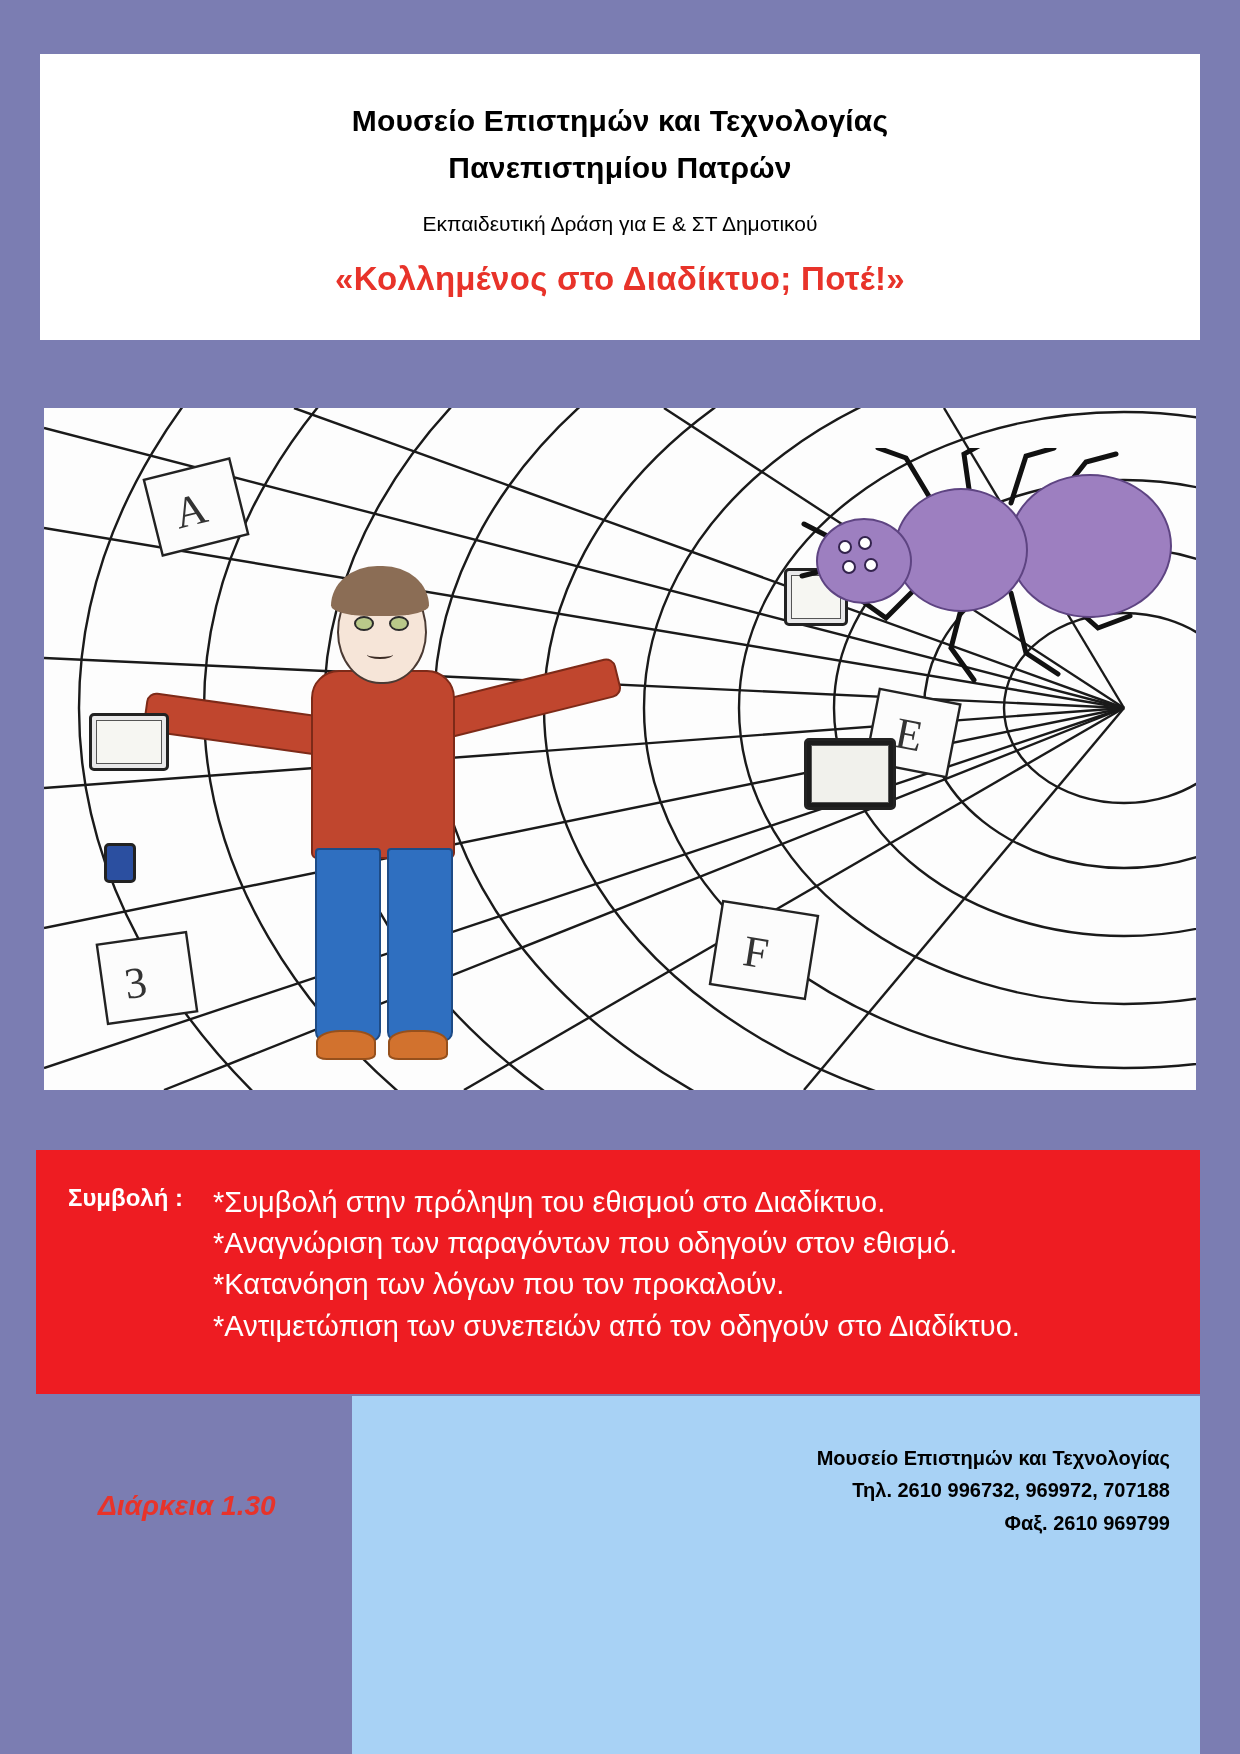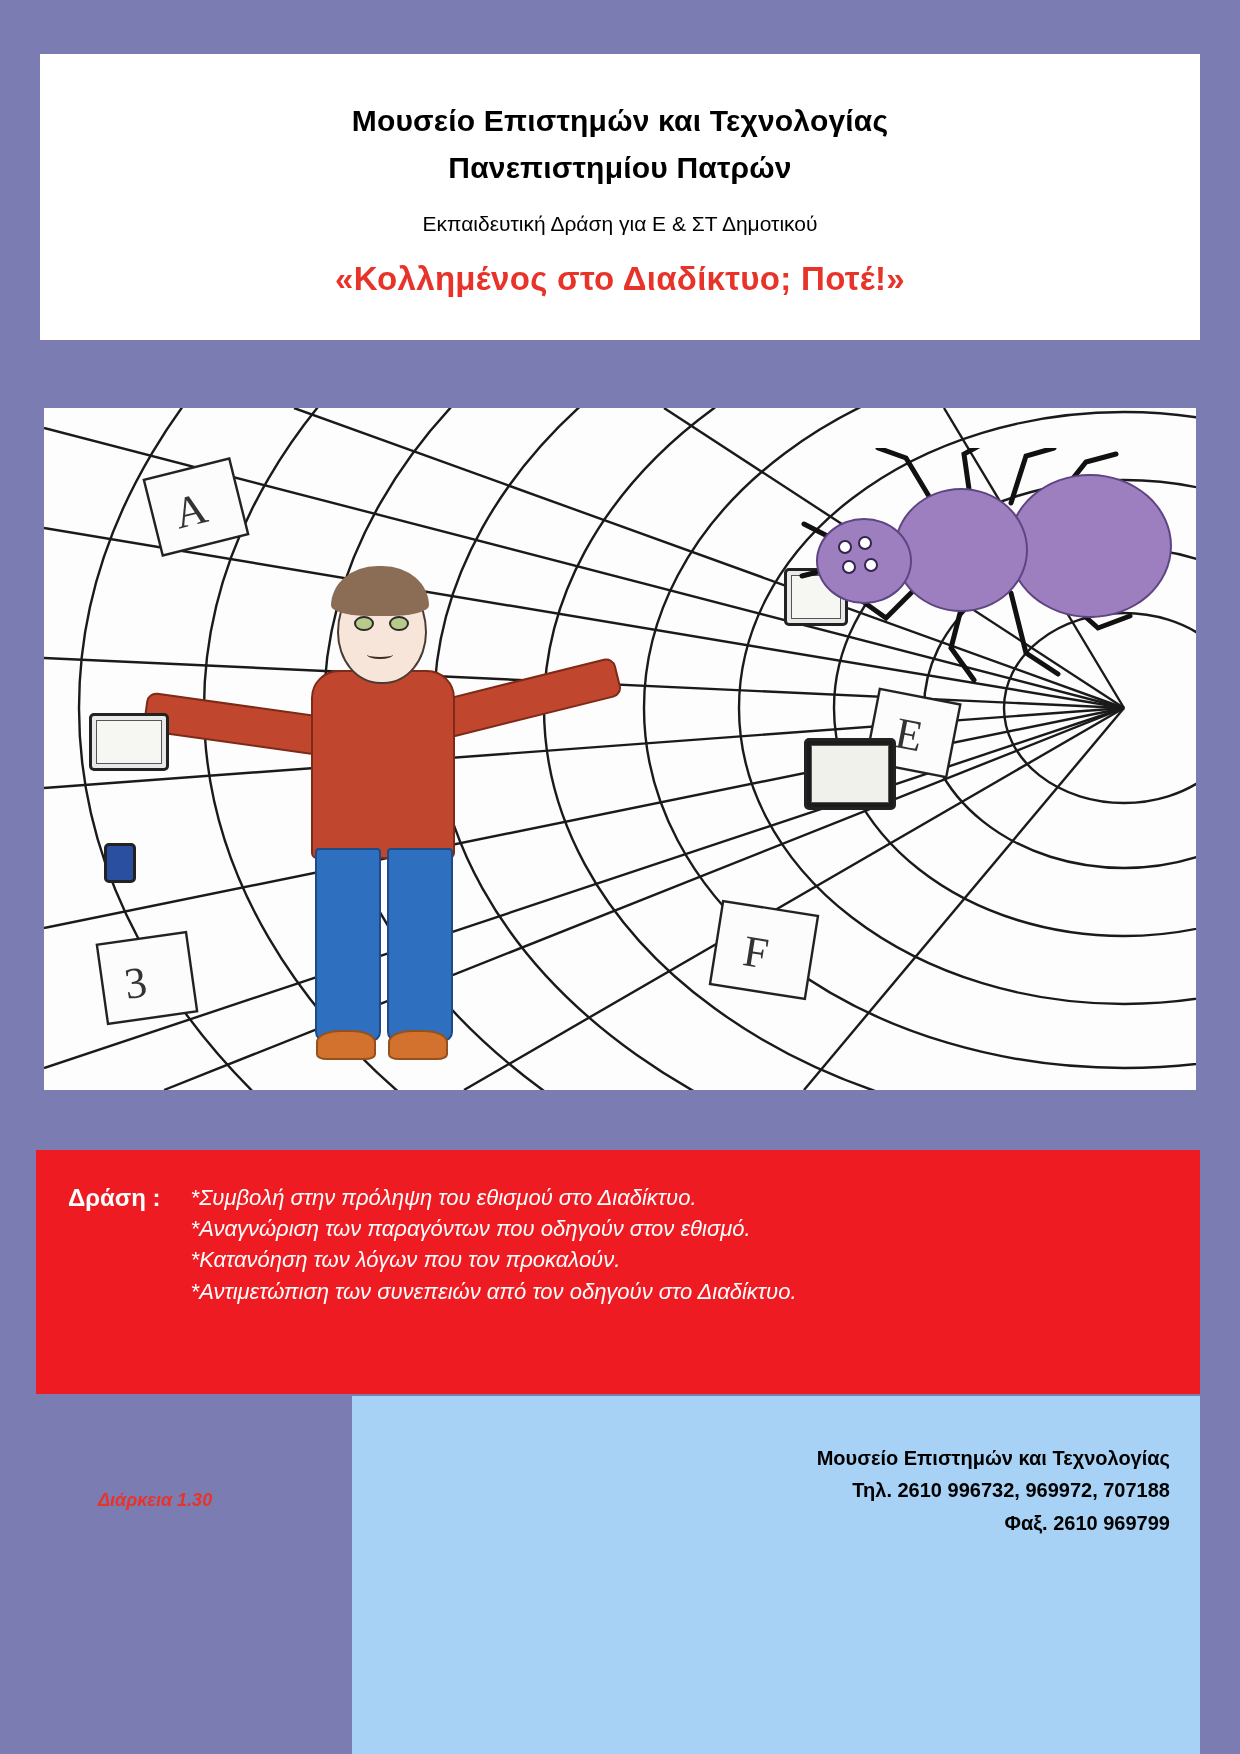--- a/index.html
+++ b/index.html
@@ -239,23 +239,22 @@
   .goals-label {
     font-size: 24px;
     font-weight: bold;
     white-space: nowrap;
     padding-top: 2px;
   }
   .goals-list {
     margin-left: 30px;
   }
   .goals-list div {
-    font-size: 22px;
+    font-size: 29px;
     line-height: 1.42;
-    font-style: italic;
   }
 
   
   .footer-blue {
     position: absolute;
     left: 352px;
     top: 1396px;
     width: 848px;
     height: 358px;
     background: #a8d2f5;
@@ -266,21 +265,21 @@
   .footer-blue div {
     font-size: 20px;
     font-weight: bold;
     color: #000000;
     line-height: 1.62;
   }
   .duration {
     position: absolute;
     left: 98px;
     top: 1490px;
-    font-size: 18px;
+    font-size: 28px;
     font-weight: bold;
     font-style: italic;
     color: #e8332a;
   }
 </style>
 </head>
 <body>
 
 <div class="header-panel">
   <div class="hdr-line1">Μουσείο Επιστημών και Τεχνολογίας</div>
@@ -378,21 +377,21 @@
     <div class="body-seg seg2"></div>
     <div class="body-seg seg1"></div>
     <div class="dot" style="left:52px;top:92px;"></div>
     <div class="dot" style="left:72px;top:88px;"></div>
     <div class="dot" style="left:56px;top:112px;"></div>
     <div class="dot" style="left:78px;top:110px;"></div>
   </div>
 </div>
 
 <div class="goals-panel">
-  <div class="goals-label">Δράση :</div>
+  <div class="goals-label">Συμβολή :</div>
   <div class="goals-list">
     <div>*Συμβολή στην πρόληψη του εθισμού στο Διαδίκτυο.</div>
     <div>*Αναγνώριση των παραγόντων που οδηγούν στον εθισμό.</div>
     <div>*Κατανόηση των λόγων που τον προκαλούν.</div>
     <div>*Αντιμετώπιση των συνεπειών από τον οδηγούν στο Διαδίκτυο.</div>
   </div>
 </div>
 
 <div class="duration">Διάρκεια  1.30</div>
 

